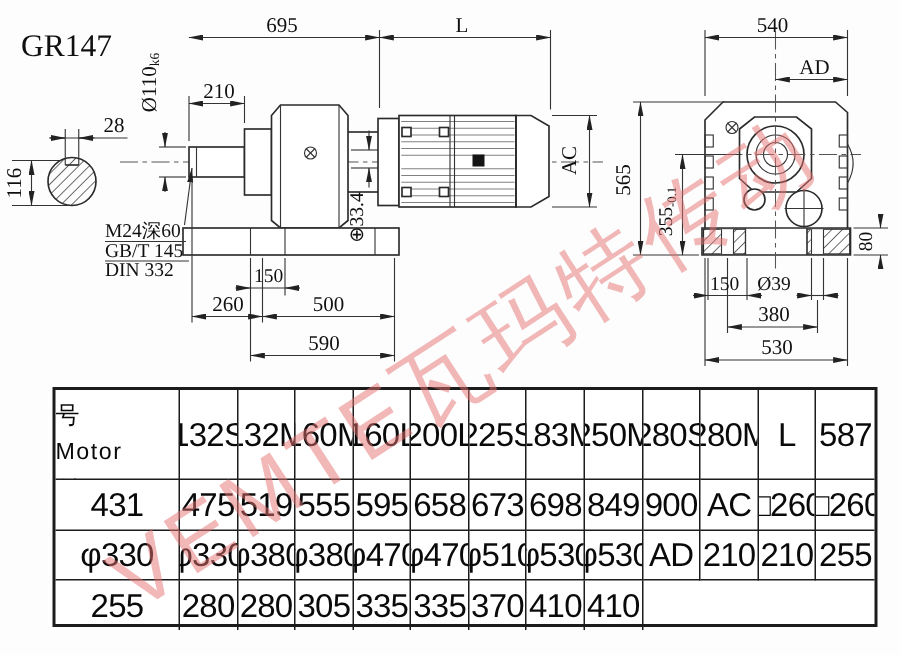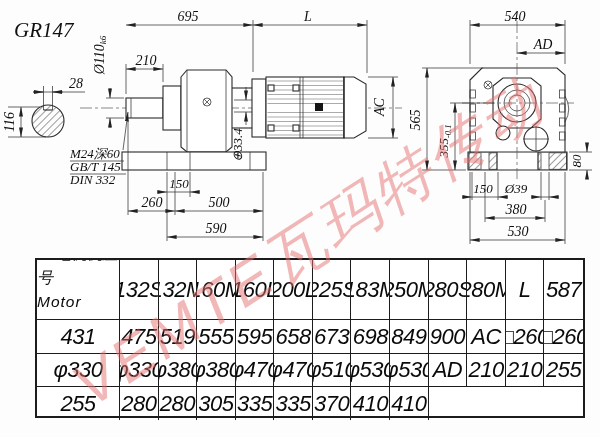--- a/index.html
+++ b/index.html
@@ -1,17 +1,17 @@
 <!DOCTYPE html>
 <html><head>
 <meta charset="utf-8">
 <style>
   html,body{margin:0;padding:0;background:#fff;}
   #page{position:relative;width:600px;height:437px;background:#fdfdfd;overflow:hidden;
-        font-family:"Liberation Sans",sans-serif;font-style:italic;}
+        font-family:"Liberation Sans",sans-serif;}
   svg{position:absolute;left:0;top:0;}
   .ln{stroke:#2b2b2b;stroke-width:1.1;fill:none;}
   .lnf{stroke:#2b2b2b;stroke-width:1.1;fill:#fff;}
   .tn{stroke:#343434;stroke-width:0.75;fill:none;}
   .fin{stroke:#555;stroke-width:0.5;fill:none;}
   .cl{stroke:#555;stroke-width:0.7;fill:none;stroke-dasharray:12 3 3 3;}
   text.d{font-family:"Liberation Serif",serif;font-size:14px;fill:#101010;}
   text.ds{font-family:"Liberation Serif",serif;font-size:13px;fill:#101010;}
   text.t{font-family:"Liberation Serif",serif;font-size:21px;fill:#101010;}
   

